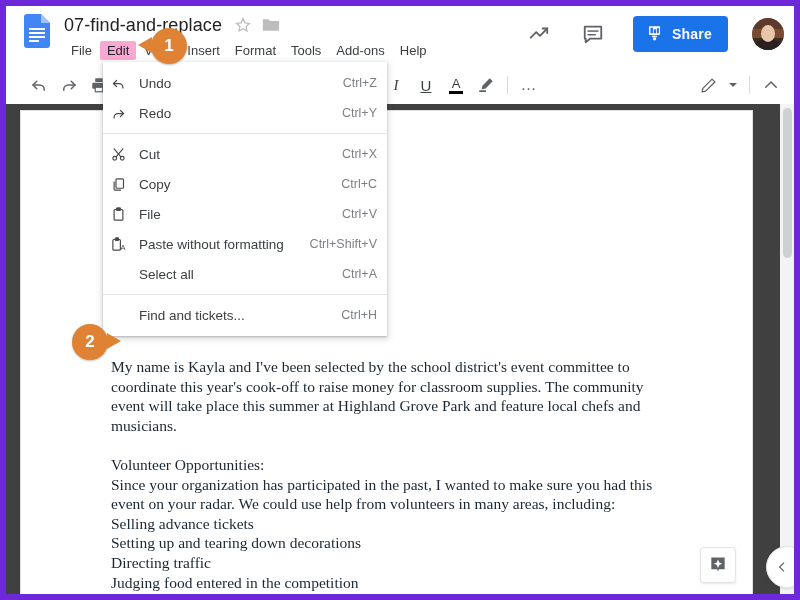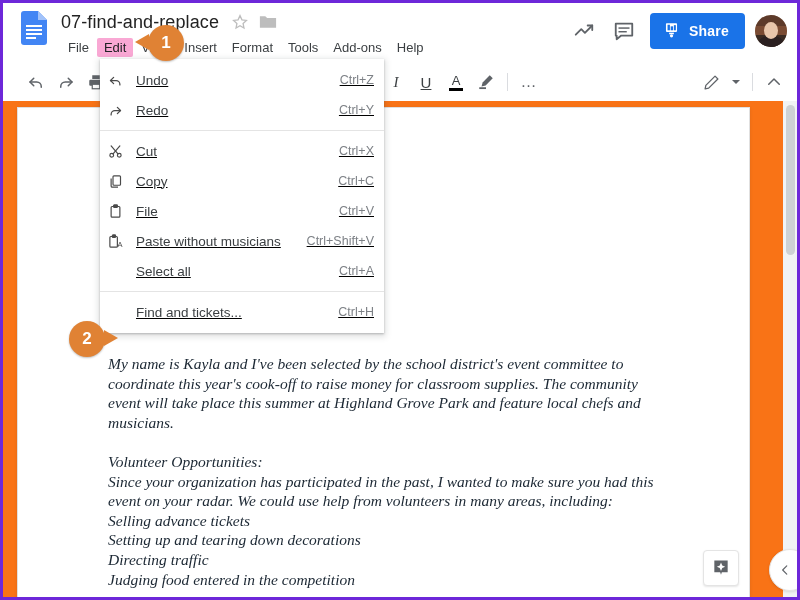--- a/index.html
+++ b/index.html
@@ -3,38 +3,38 @@
 <meta charset="utf-8">
 <style>
   html,body{margin:0;padding:0;}
   body{
     width:800px;height:600px;overflow:hidden;
     background:#ffffff;
     font-family:"Liberation Sans","DejaVu Sans",sans-serif;
     -webkit-font-smoothing:antialiased;
   }
   .app{position:relative;width:800px;height:600px;overflow:hidden;background:#fff;
-       border:3px solid #6d28d9;box-sizing:border-box;}
+       border:6px solid #6d28d9;box-sizing:border-box;}
 
   
   .header{position:absolute;left:0;top:0;width:100%;height:60px;background:#fff;}
   .doc-logo{position:absolute;left:18px;top:8px;width:26px;height:34px;}
   .doc-logo svg{display:block;}
 
   .title-row{position:absolute;left:58px;top:6px;height:26px;display:flex;align-items:center;}
   .doc-title{font-size:18px;color:#222;letter-spacing:.1px;white-space:nowrap;}
   .star-icon{margin-left:12px;width:18px;height:18px;color:#b8b8b8;display:inline-block;}
   .folder-icon{margin-left:10px;width:18px;height:16px;display:inline-block;}
 
   .menubar{position:absolute;left:58px;top:34px;height:20px;display:flex;align-items:center;}
   .menu-item{font-size:13px;color:#3c4043;padding:2px 7px;margin-right:1px;border-radius:2px;
              white-space:nowrap;cursor:default;}
   .menu-item.active{background:#f9a8d4;color:#202124;}
 
-  .hdr-right{position:absolute;right:10px;top:8px;height:40px;display:flex;align-items:center;gap:0px;}
+  .hdr-right{position:absolute;right:10px;top:8px;height:40px;display:flex;align-items:center;gap:14px;}
   .hdr-icon{width:40px;height:40px;display:flex;align-items:center;justify-content:center;color:#5f6368;}
   .share-btn{height:36px;background:#1a73e8;border-radius:4px;display:flex;align-items:center;
              padding:0 16px 0 12px;margin-left:6px;margin-right:10px;cursor:pointer;}
   .share-btn .lbl{color:#fff;font-size:14px;font-weight:bold;margin-left:8px;letter-spacing:.2px;}
   .avatar{width:32px;height:32px;border-radius:50%;overflow:hidden;background:#d8c3b0;position:relative;}
   .avatar .hair{position:absolute;left:0;top:0;width:32px;height:32px;background:
      radial-gradient(circle at 50% 118%, #2b2020 0 42%, rgba(0,0,0,0) 43%),
      linear-gradient(180deg,#5d3a2a 0 34%, #7a4b33 34% 62%, #3a2a22 62% 100%);}
   .avatar .face{position:absolute;left:9px;top:7px;width:14px;height:17px;border-radius:50%;
      background:#e8c6ab;}
@@ -51,21 +51,21 @@
          border-top:4px solid #5f6368;}
   .bold-g{font-size:15px;font-weight:bold;color:#3c4043;}
   .ital-g{font-size:15px;font-style:italic;color:#3c4043;font-family:"Liberation Serif",serif;}
   .und-g{font-size:15px;color:#3c4043;text-decoration:underline;}
   .textcolor{display:flex;flex-direction:column;align-items:center;line-height:1;}
   .textcolor .a{font-size:13px;color:#3c4043;}
   .textcolor .bar{width:14px;height:3px;background:#000;margin-top:1px;}
   .dots{font-size:16px;color:#5f6368;letter-spacing:1px;}
 
   
-  .canvas{position:absolute;left:0;top:98px;right:0;bottom:0;background:#f97316;overflow:hidden;font-style:italic;}
+  .canvas{position:absolute;left:0;top:98px;right:0;bottom:0;background:#404040;overflow:hidden;}
   .page{position:absolute;left:14px;top:6px;width:731px;height:560px;background:#fff;
         border:1px solid #e0e0e0;box-shadow:0 1px 3px rgba(60,64,67,.15);}
   .doc-text{position:absolute;left:90px;top:246px;width:560px;
             font-family:"Liberation Serif","DejaVu Serif",serif;
             font-size:15.5px;line-height:19.6px;color:#1b2733;}
   .doc-text p{margin:0;}
   .doc-text p.blank{height:19.6px;}
 
   
   .vscroll{position:absolute;right:0;top:0;width:14px;height:100%;background:#f1f3f4;}
@@ -76,21 +76,21 @@
            border:1px solid #e4e4e4;border-radius:4px;display:flex;align-items:center;justify-content:center;
            box-shadow:0 1px 2px rgba(0,0,0,.10);}
   .collapse{position:absolute;right:-14px;bottom:6px;width:42px;height:42px;background:#fff;
             border:1px solid #e4e4e4;border-radius:50%;display:flex;align-items:center;
             justify-content:flex-start;padding-left:8px;box-sizing:border-box;
             box-shadow:0 1px 3px rgba(0,0,0,.12);}
 
   
   .dropdown{position:absolute;left:97px;top:56px;width:284px;background:#fff;
             box-shadow:0 2px 6px 2px rgba(60,64,67,.15),0 1px 2px rgba(60,64,67,.3);
-            padding:6px 0 6px 0;z-index:40;text-decoration:underline;}
+            padding:6px 0 6px 0;z-index:40;}
   .mrow{height:30px;display:flex;align-items:center;padding:0 10px 0 8px;position:relative;}
   .mrow .mi-ic{width:26px;height:18px;display:flex;align-items:center;justify-content:flex-start;
                color:#4a4a4a;flex:none;}
   .mrow .mi-lbl{font-size:13.5px;color:#3c4043;flex:1;padding-left:2px;white-space:nowrap;}
   .mrow .mi-key{font-size:12.5px;color:#7d8186;white-space:nowrap;text-align:left;}
   .mdiv{height:1px;background:#e4e4e4;margin:5px 0;}
 
   
   .badge{position:absolute;width:36px;height:36px;border-radius:50%;background:#e08234;
          display:flex;align-items:center;justify-content:center;z-index:60;
@@ -354,21 +354,21 @@
     </div>
 
     <div class="mrow">
       <span class="mi-ic">
         <svg width="15" height="15" viewBox="0 0 24 24" fill="none" stroke="#4a4a4a" stroke-width="1.9">
           <rect x="3" y="4" width="12" height="17" rx="1.5"></rect>
           <rect x="7" y="1.5" width="5" height="4" rx="1" fill="#4a4a4a"></rect>
           <text x="15" y="20" font-size="12" fill="#4a4a4a" stroke="none" font-family="Liberation Sans, sans-serif">A</text>
         </svg>
       </span>
-      <span class="mi-lbl">Paste without musicians</span>
+      <span class="mi-lbl">Paste without formatting</span>
       <span class="mi-key">Ctrl+Shift+V</span>
     </div>
 
 
     <div class="mrow">
       <span class="mi-ic"></span>
       <span class="mi-lbl">Select all</span>
       <span class="mi-key">Ctrl+A</span>
     </div>
 

